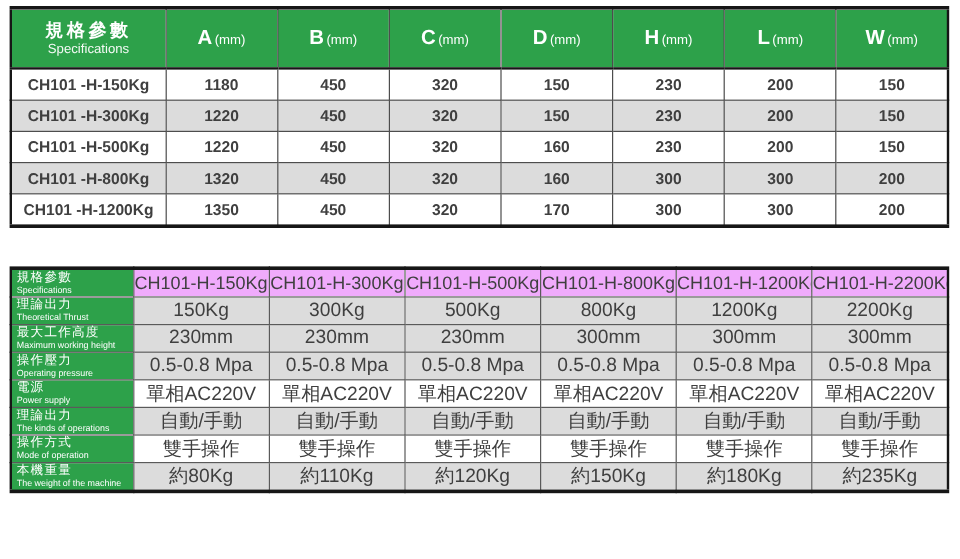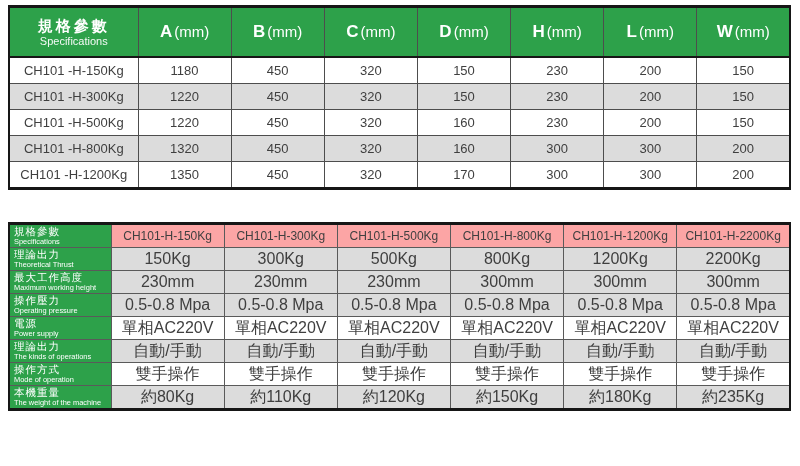--- a/index.html
+++ b/index.html
@@ -16,46 +16,46 @@
   }
   .top-table th, .top-table td {
     border:1px solid #4d4d4d;
     text-align:center; vertical-align:middle;
     padding:0; overflow:hidden; white-space:nowrap;
   }
   .top-table thead th {
     background:var(--green); color:#ffffff;
     height:48px; border-bottom:2px solid #161616;
   }
-  .top-table tbody td { height:25px; font-size:13px; color:#3f3f3f; background:#ffffff; }
+  .top-table tbody td { height:25px; font-size:13px; color:#3f3f3f; background:#ffffff;font-weight:bold; }
   .top-table tbody tr.stripe td { background:#dcdcdc; }
   .spec-head .zh { display:block; font-size:15px; font-weight:bold; letter-spacing:3px; line-height:18px; }
   .spec-head .en { display:block; font-size:11px; font-weight:normal; line-height:13px; opacity:.95; }
   .dim-letter { font-size:17px; font-weight:bold; }
-  .dim-unit { font-size:15px; font-weight:normal; margin-left:2px; }
+  .dim-unit { font-size:11px; font-weight:normal; margin-left:2px; }
 
   
   .bottom-table {
     position:absolute; left:8px; top:222px; width:783px;
     border-top:3px solid #161616; border-bottom:3px solid #161616;
     border-left:2px solid #161616; border-right:2px solid #161616;
   }
   .bottom-table th, .bottom-table td {
     border:1px solid #5a5a5a;
     padding:0; vertical-align:middle; overflow:hidden; white-space:nowrap;
   }
   .bottom-table td { height:22px; text-align:center; font-size:16px; color:#3f3f3f; background:#ffffff; }
   .bottom-table tr.stripe td { background:#dcdcdc; }
   .bottom-table th.row-label {
     background:var(--green); color:#ffffff; text-align:left;
     padding-left:4px; height:22px; font-weight:normal;
   }
   .row-label .zh { display:block; font-size:10.5px; line-height:11px; letter-spacing:1px; }
   .row-label .en { display:block; font-size:7.5px; line-height:9px; transform-origin:left center; }
-  .bottom-table td.model-head { font-size:12px; background:#fca5a5; }
+  .bottom-table td.model-head { font-size:15px; background:#f0abfc; }
 </style>
 </head>
 <body>
 
 <div class="sheet">
 
   <table class="top-table">
     <colgroup>
       <col style="width:129px">
       <col>

